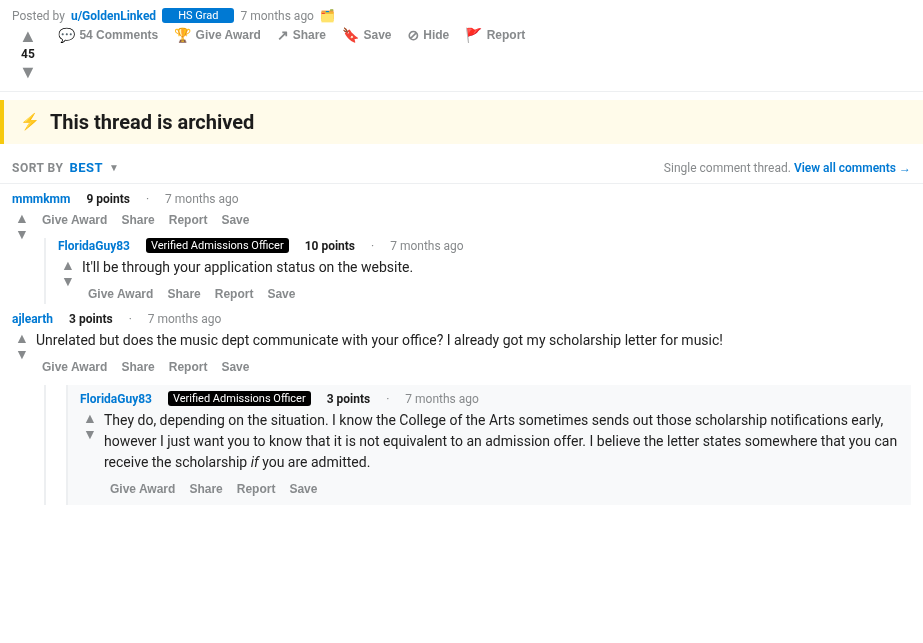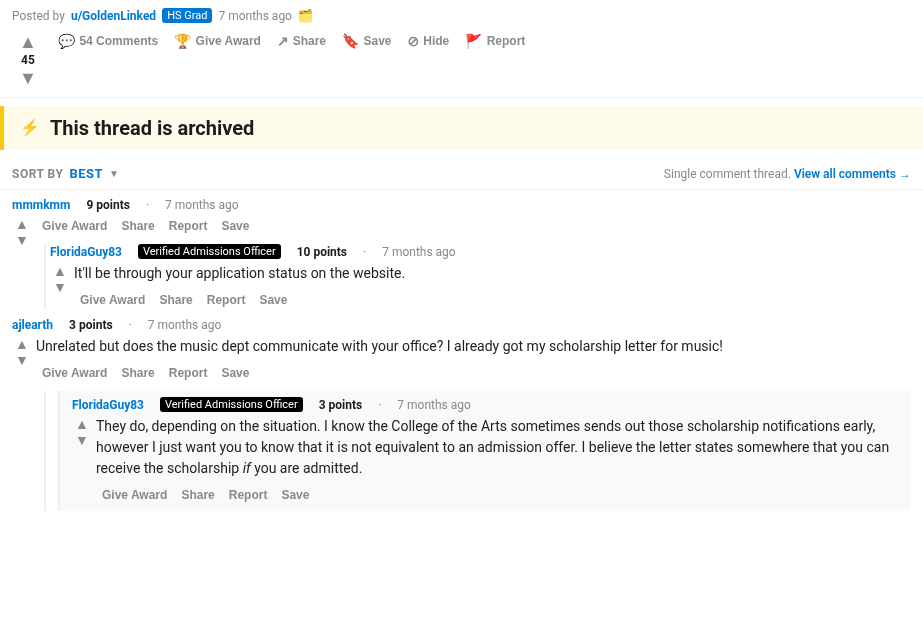--- a/index.html
+++ b/index.html
@@ -12,27 +12,26 @@
     .post-container {
       padding: 8px 12px;
       border-bottom: 1px solid #edeff1;
     }
     .post-header {
       display: flex;
       align-items: flex-end;
       gap: 6px;
       font-size: 12px;
       color: #878a8c;
-      margin-bottom: 6px;
     }
     .flair-badge {
       background: #0079d3;
       color: #fff;
       font-size: 11px;
-      padding: 1px 5px;
+      padding: 1px 16px;
       border-radius: 3px;
     }
     .vote-section {
       display: flex;
       align-items: center;
       gap: 0;
       flex-direction: column;
       float: left;
       margin-right: 8px;
       min-width: 32px;
@@ -217,21 +216,21 @@
       color: #878a8c;
       font-size: 12px;
       font-weight: 700;
       cursor: pointer;
       padding: 3px 6px;
       border-radius: 2px;
     }
     .comment-thread-line {
       border-left: 2px solid #edeff1;
       margin-left: 8px;
-      padding-left: 4px;
+      padding-left: 12px;
     }
     .nested-comment {
       margin-top: 8px;
     }
     .nested-nested-comment {
       border-left: 2px solid #edeff1;
       margin-left: 8px;
       padding-left: 12px;
       margin-top: 8px;
       background: #f8f9fa;

